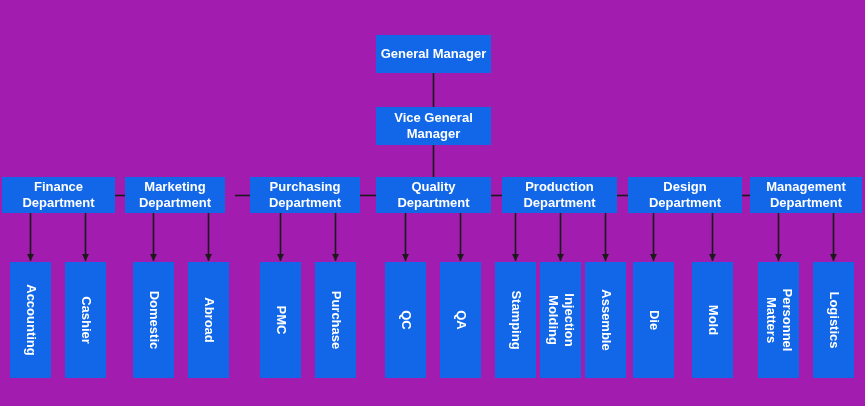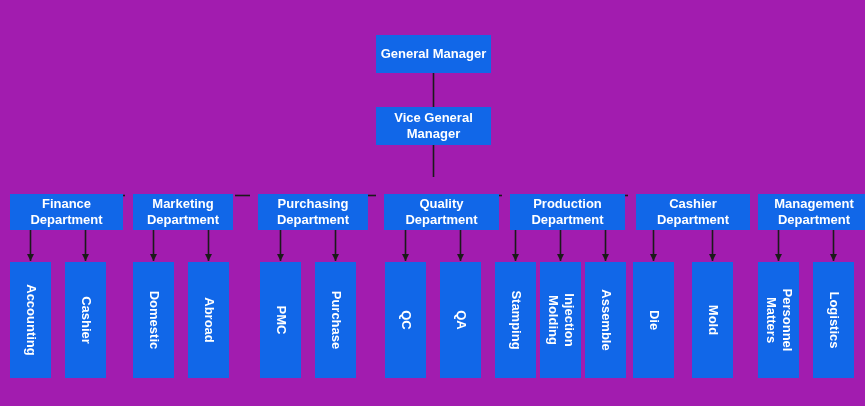--- a/index.html
+++ b/index.html
@@ -23,21 +23,21 @@
     color:var(--text);
     font-weight:bold;
     font-size:13px;
     line-height:16px;
     display:flex;align-items:center;justify-content:center;
     text-align:center;
   }
   .mgr{left:376px;width:115px;height:38px;}
   .gm{top:35px;}
   .vgm{top:107px;}
-  .dept{top:194px;height:36px;margin-left:8px;}
+  .dept{top:177px;height:36px;}
   .d1{left:2px;width:113px;}
   .d2{left:125px;width:100px;}
   .d3{left:250px;width:110px;}
   .d4{left:376px;width:115px;}
   .d5{left:502px;width:115px;}
   .d6{left:628px;width:114px;}
   .d7{left:750px;width:112px;align-items:center;}
   .child{top:262px;width:41px;height:116px;display:block;}
   .c1{left:10px;}  .c2{left:65px;}  .c3{left:133px;} .c4{left:188px;}
   .c5{left:260px;} .c6{left:315px;} .c7{left:385px;} .c8{left:440px;}
@@ -106,21 +106,21 @@
   <div class="box dept d4">
     <span>Quality Department</span>
   </div>
   <div class="box dept d3">
     <span>Purchasing Department</span>
   </div>
   <div class="box dept d5">
     <span>Production Department</span>
   </div>
   <div class="box dept d6">
-    <span>Cashier Department</span>
+    <span>Design Department</span>
   </div>
   <div class="box dept d7">
     <span>Management Department</span>
   </div>
 
   <div class="box child c1">
     <span class="vlbl">Accounting</span>
   </div>
   <div class="box child c2">
     <span class="vlbl">Cashier</span>

